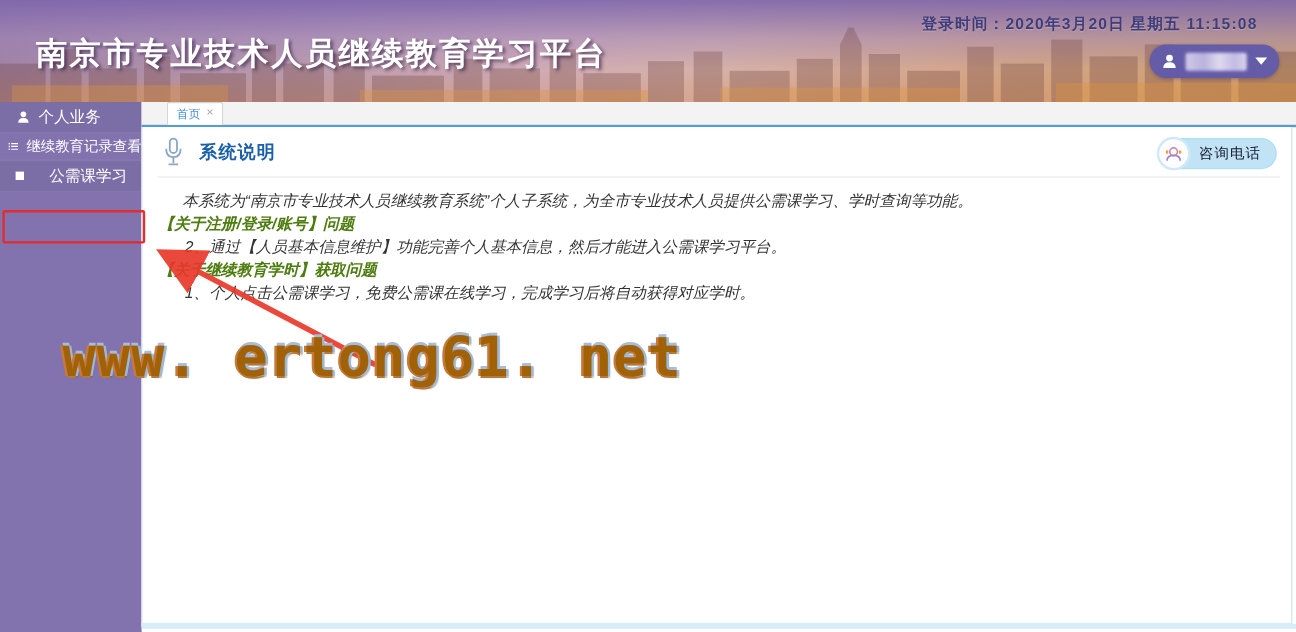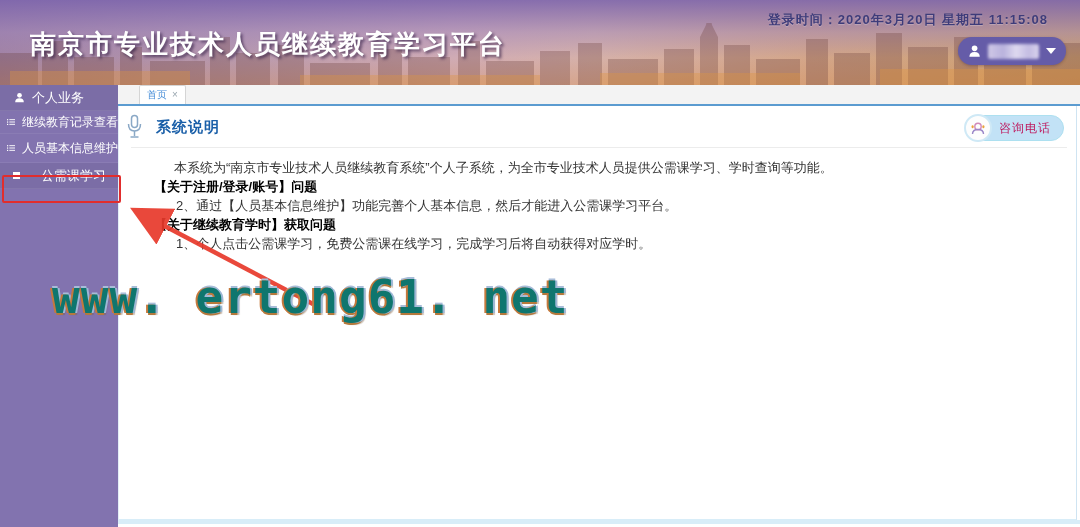--- a/index.html
+++ b/index.html
@@ -58,53 +58,53 @@
   }
   .tab .t-label { font-size:10px; color:#4a90d9; }
   .tab .t-close { font-size:10px; color:#9aa7b0; cursor:pointer; line-height:1; }
 
   
   .panel {
     position:absolute; left:118px; top:106px; width:959px; height:416px;
     background:#fff; border-left:1px solid #e2eef7; border-right:1px solid #cfe4f2; border-bottom:3px solid #d8edf8;
   }
   .panel-footer-line { position:absolute; left:118px; top:520px; width:962px; height:4px; background:#d8edf8; }
-  .section-head { position:absolute; left:8px; top:8px; display:flex; align-items:center; gap:14px; }
+  .section-head { position:absolute; left:18px; top:8px; display:flex; align-items:center; gap:14px; }
   .section-title { font-size:15px; font-weight:bold; color:#1a5fa8; letter-spacing:1px; }
   .sep { position:absolute; left:12px; top:41px; width:936px; height:1px; background:#ececec; }
 
   .phone-btn {
     position:absolute; right:12px; top:8px; height:28px; display:flex; align-items:center; cursor:pointer;
   }
   .phone-pill {
     height:26px; background:#c2e2f6; border:1px solid #ade0f0; border-radius:13px;
     display:flex; align-items:center; padding:0 12px 0 32px; margin-left:-26px;
-    font-size:12px; color:#be185d; letter-spacing:1px;
+    font-size:12px; color:#0f172a; letter-spacing:1px;
   }
   .phone-ico {
     width:28px; height:28px; border-radius:50%; background:#fdfdfd; border:2px solid #cfe9f6;
     position:relative; z-index:2; display:flex; align-items:center; justify-content:center;
   }
 
-  .content { position:absolute; left:35px; top:52px; width:740px; font-size:13px; color:#333; }
+  .content { position:absolute; left:13px; top:52px; width:740px; font-size:13px; color:#333;font-style:italic; }
   .content .line { line-height:19px; white-space:nowrap; }
   .content .intro { padding-left:20px; }
-  .content .red-head { color:#000000; font-weight:bold; }
+  .content .red-head { color:#4d7c0f; font-weight:bold; }
   .content .item { padding-left:22px; }
 
   
   .red-box {
     position:absolute; left:2px; top:175px; width:119px; height:28px;
     border:2px solid #e12d2d; border-radius:2px; z-index:6; pointer-events:none;
   }
   .arrow-overlay { position:absolute; left:0; top:0; width:1080px; height:527px; z-index:7; pointer-events:none; }
   .watermark {
     position:absolute; left:52px; top:270px; z-index:8; pointer-events:none;
     font-family:"DejaVu Sans Mono","Liberation Mono",monospace; font-weight:bold;
-    font-size:46px; color:#0f766e; letter-spacing:1px;
+    font-size:46px; color:#a16207; letter-spacing:1px;
     text-shadow:-2px 0 0 #c5793c, 2px 0 0 #9db7d6, 0 2px 0 #b5793c, 0 -2px 0 #a8bcd8, 2px 2px 1px rgba(120,90,60,.4);
   }
 </style>
 </head>
 <body>
 
 <div id="app">
 
   <div class="header">
     <svg class="skyline" viewBox="0 0 1080 62" preserveAspectRatio="none">
@@ -172,35 +172,20 @@
             <line x1="3.5" y1="8.5" x2="12" y2="8.5"></line>
           </g>
         <g fill="#fff">
             <rect x="0" y="0.7" width="1.8" height="1.8"></rect>
             <rect x="0" y="4.2" width="1.8" height="1.8"></rect>
             <rect x="0" y="7.7" width="1.8" height="1.8"></rect>
           </g>
       </svg>
       <span class="lbl">继续教育记录查看</span>
     </div>
-    <div class="side-item side-sub" style="height:29px;">
-      <svg class="icon-svg" width="11" height="10" viewBox="0 0 12 10">
-        <g stroke="#fff" stroke-width="1.4">
-            <line x1="3.5" y1="1.5" x2="12" y2="1.5"></line>
-            <line x1="3.5" y1="5" x2="12" y2="5"></line>
-            <line x1="3.5" y1="8.5" x2="12" y2="8.5"></line>
-          </g>
-        <g fill="#fff">
-            <rect x="0" y="0.7" width="1.8" height="1.8"></rect>
-            <rect x="0" y="4.2" width="1.8" height="1.8"></rect>
-            <rect x="0" y="7.7" width="1.8" height="1.8"></rect>
-          </g>
-      </svg>
-      <span class="lbl">人员基本信息维护</span>
-    </div>
     <div class="side-item side-group tight">
       <svg class="icon-svg" width="9" height="9" viewBox="0 0 9 9">
         <rect x="1" y="1" width="7" height="7" fill="#fff"></rect>
       </svg>
       <span class="lbl">公需课学习</span>
     </div>
   </div>
 
   <div class="tabstrip">
     <div class="tab">

